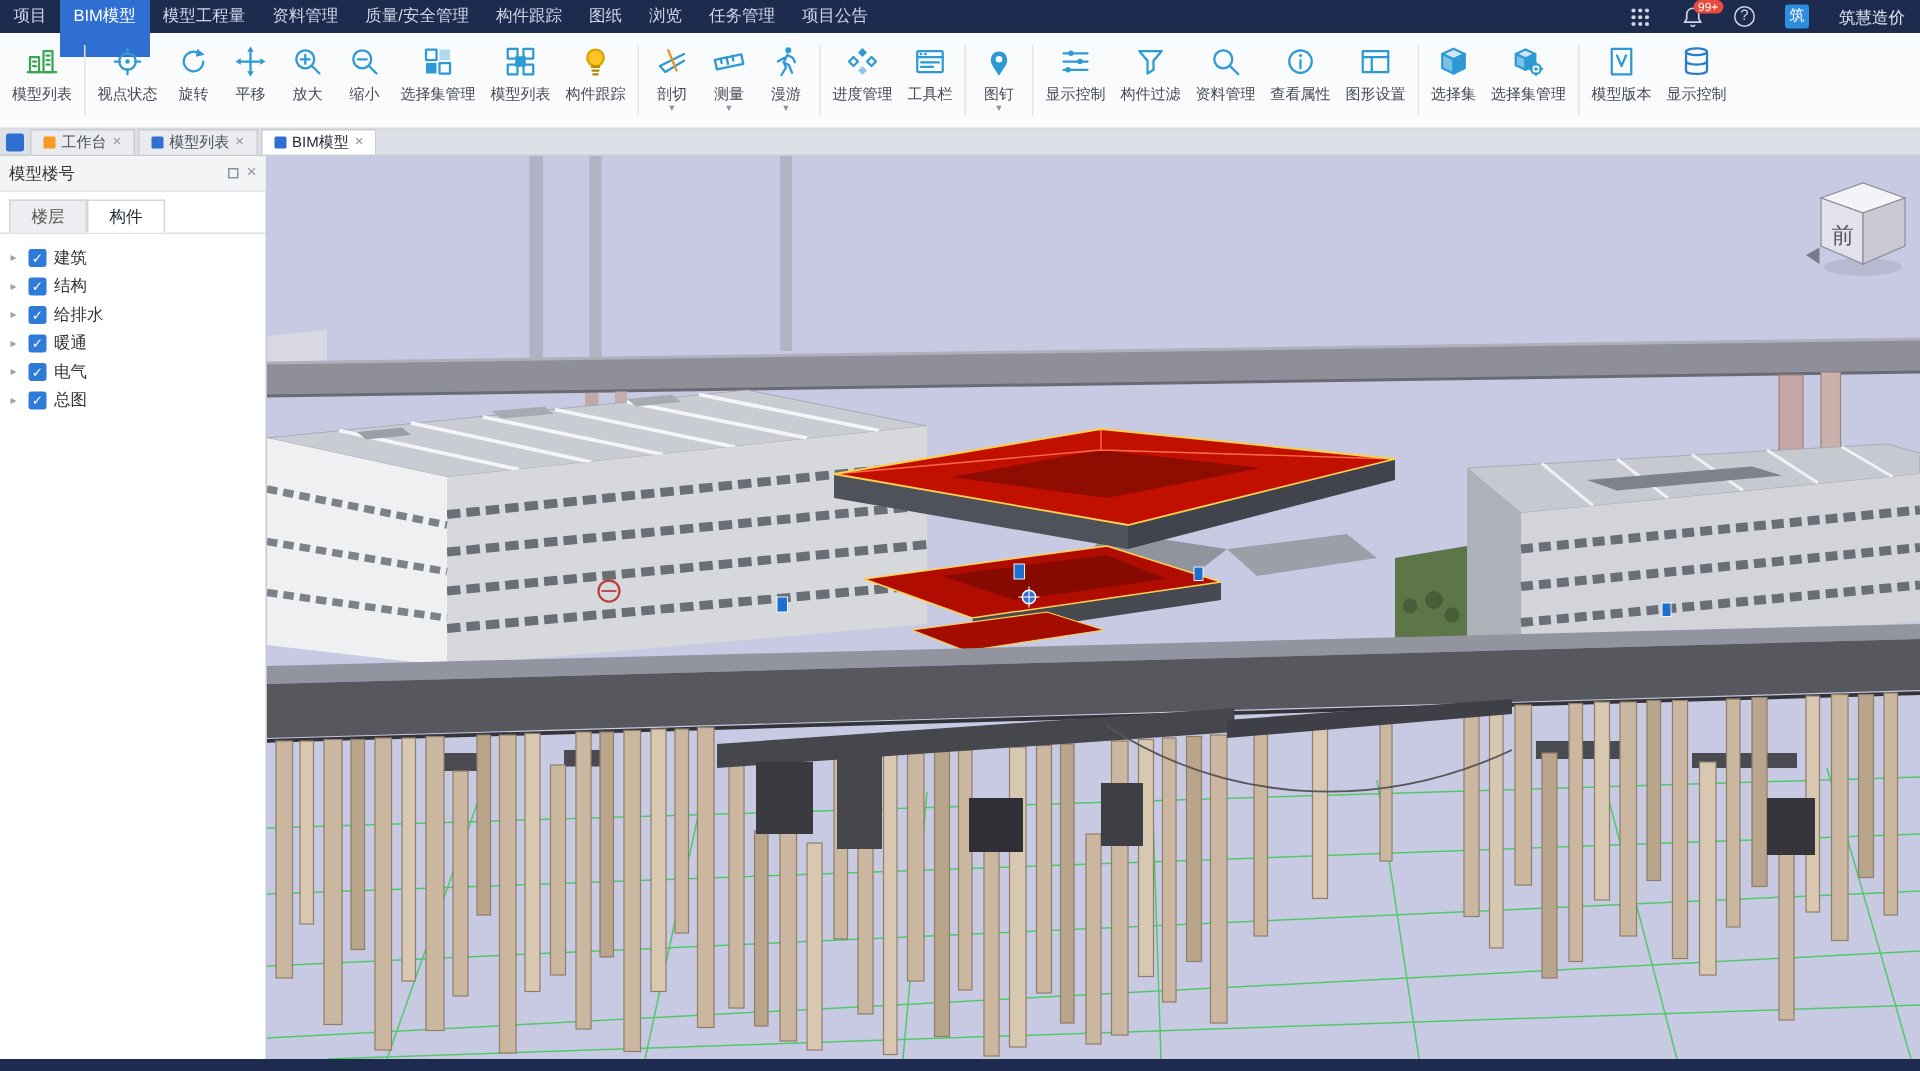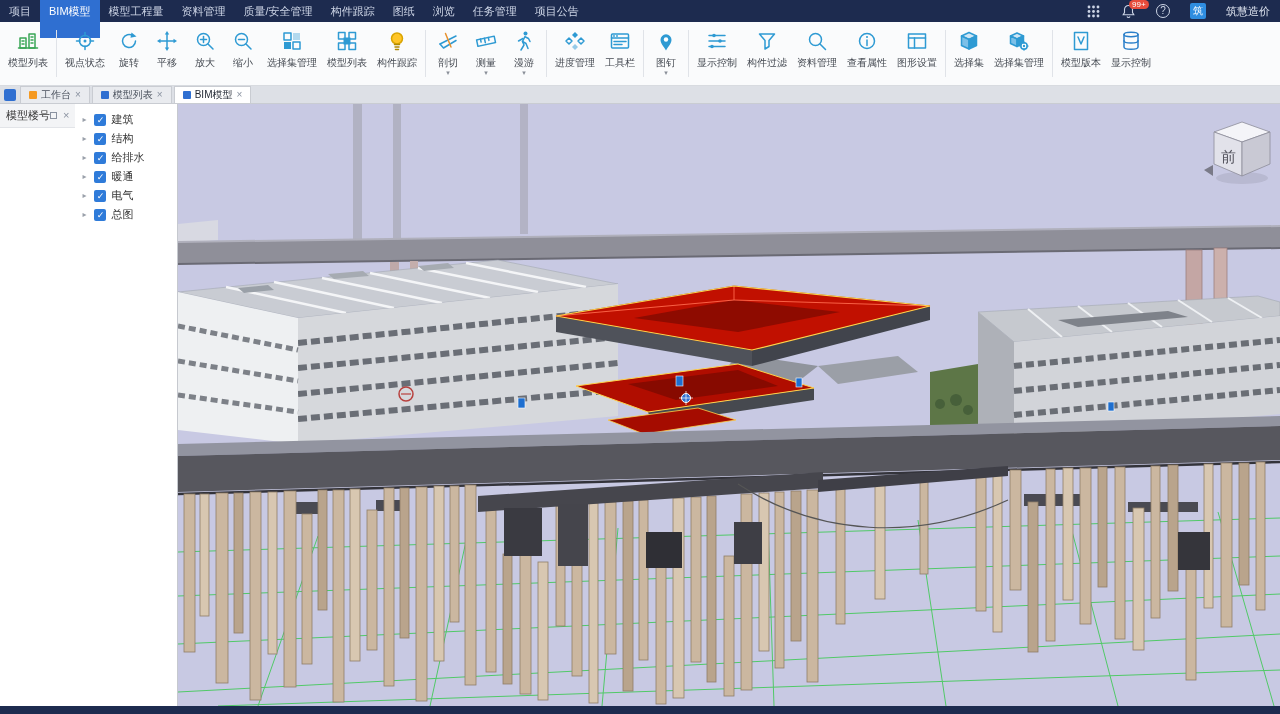--- a/index.html
+++ b/index.html
@@ -30,21 +30,21 @@
   
   .tabbar{height:18px;background:#dde0e6;display:flex;align-items:flex-end;padding-left:2px;border-bottom:1px solid #c9ccd2}
   .tab-home{width:12px;height:12px;background:#2f6fd1;border-radius:2px;margin:0 4px 2px 2px}
   .dtab{height:17px;display:flex;align-items:center;gap:4px;padding:0 8px;font-size:10px;color:#49505c;background:#e9ebef;border:1px solid #c9ccd2;border-bottom:none;margin-right:2px;cursor:pointer}
   .dtab.active{background:#fff;color:#1f2530}
   .dtab-ic{width:8px;height:8px;border-radius:1px}
   .dtab-close{font-size:10px;color:#8a92a0;line-height:10px}
 
   
   .main{display:flex;height:602px}
-  .sidepanel{width:178px;background:#fff;border-right:1px solid #c6c9cf;display:flex;flex-direction:row;font-size:11px;flex:none}
+  .sidepanel{width:178px;background:#fff;border-right:1px solid #c6c9cf;display:flex;flex-direction:column;font-size:11px;flex:none}
   .sp-header{height:24px;display:flex;align-items:center;padding:0 6px;color:#333;background:#f3f4f6;border-bottom:1px solid #e2e4e8}
   .sp-acts{margin-left:auto;display:flex;gap:6px;color:#8a92a0;align-items:center}
   .sp-pin{width:7px;height:7px;border:1px solid #8a92a0}
   .sp-close{font-size:11px;line-height:11px;cursor:pointer}
   .sp-tabs{display:flex;padding:5px 6px 0;border-bottom:1px solid #dfe2e6}
   .sp-tab{padding:3px 14px;border:1px solid #d4d7dc;border-bottom:none;background:#eceef1;color:#555;cursor:pointer}
   .sp-tab.active{background:#fff;color:#1f2530}
   .tree{padding:6px 4px;overflow:auto}
   .tree-row{display:flex;align-items:center;gap:5px;height:19px;color:#333;cursor:pointer}
   .tw-arrow{color:#9aa0aa;font-size:8px;width:10px;text-align:center}
@@ -417,20 +417,24 @@
 
 <div class="main">
 
   <div class="sidepanel">
     <div class="sp-header">
       <span>模型楼号</span>
       <span class="sp-acts">
         <span class="sp-pin"></span>
         <span class="sp-close">×</span>
       </span>
+    </div>
+    <div class="sp-tabs">
+      <span class="sp-tab">楼层</span>
+      <span class="sp-tab active">构件</span>
     </div>
     <div class="tree">
       <div class="tree-row">
         <span class="tw-arrow">▸</span>
         <span class="cbx">✓</span>
         <span>建筑</span>
       </div>
       <div class="tree-row">
         <span class="tw-arrow">▸</span>
         <span class="cbx">✓</span>

